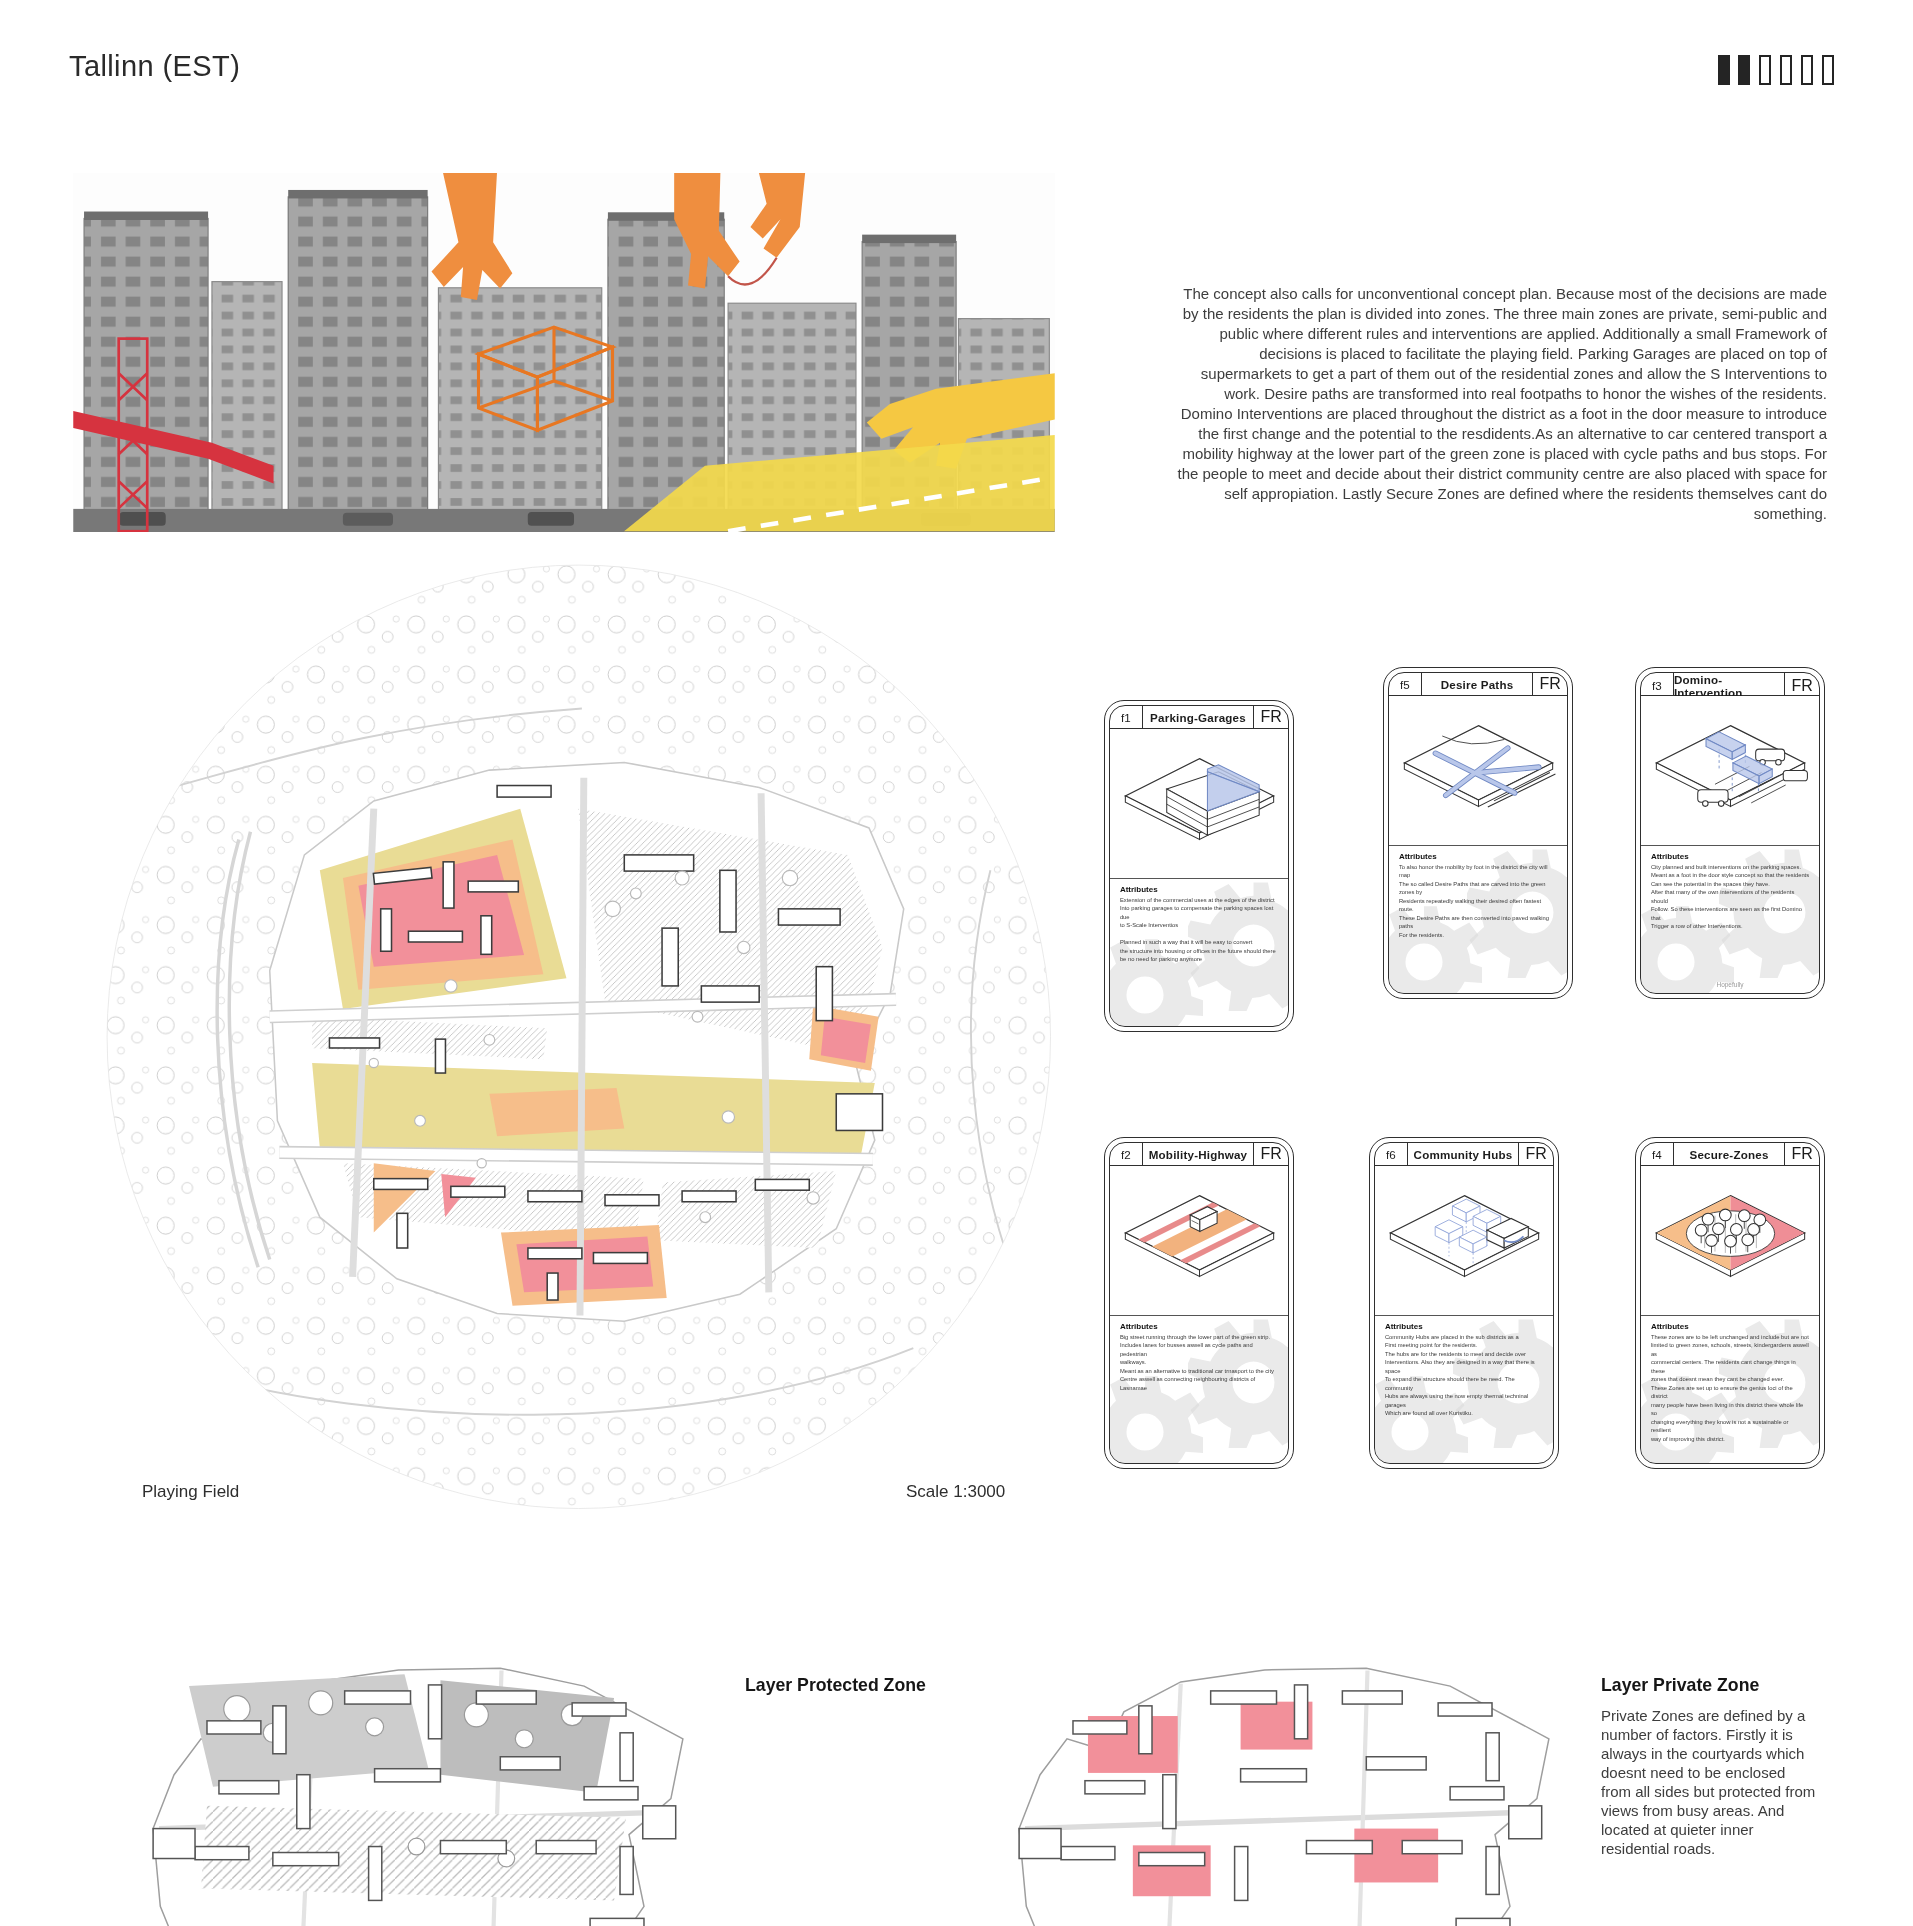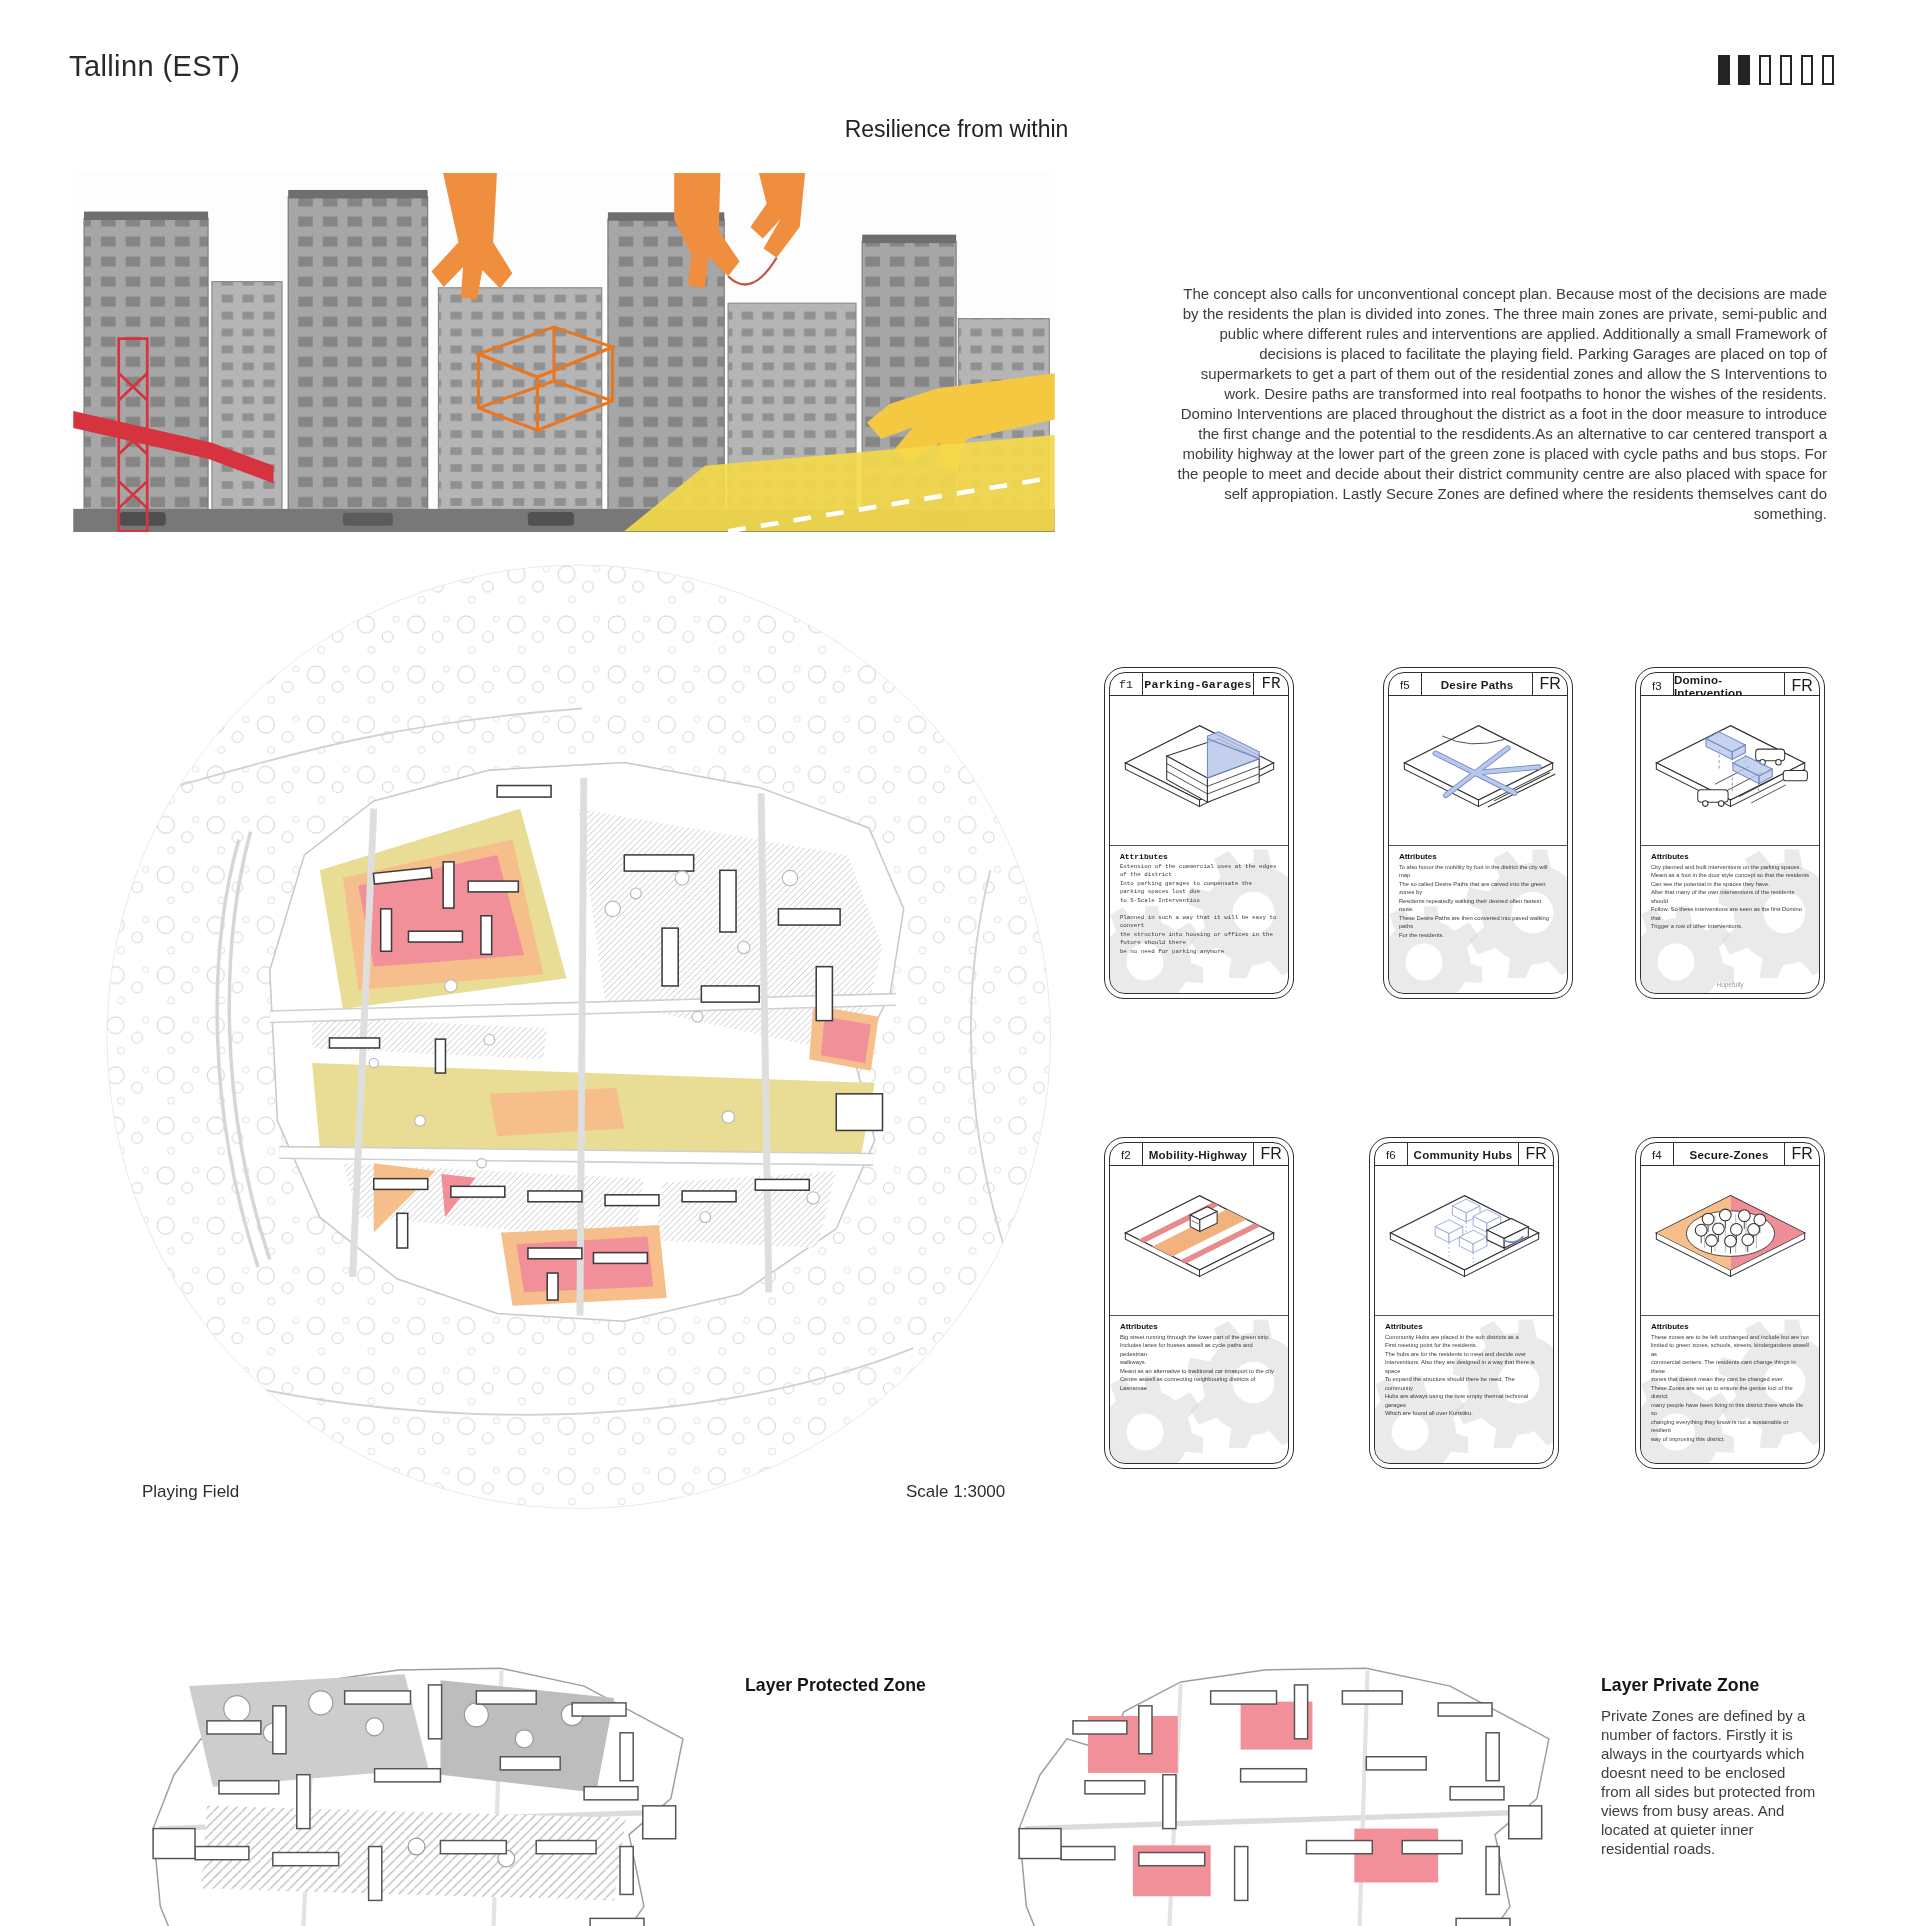--- a/index.html
+++ b/index.html
@@ -80,21 +80,20 @@
       <path d="M 112,520 L 878,498" stroke="#dcdcdc" stroke-width="9" fill="none"></path>
       <path d="M 330,58 L 302,660" stroke="#e3e3e3" stroke-width="7" fill="none"></path>
       <path d="M 642,36 L 622,682" stroke="#e3e3e3" stroke-width="7" fill="none"></path>
     </symbol>
   </defs>
 </svg>
 
 <div id="poster">
 
   <div class="abs location">Tallinn (EST)</div>
-  <div class="abs subtitle">Resilience from within</div>
   <div class="abs progress" id="progress">
       <div class="sq filled"></div>
       <div class="sq filled"></div>
       <div class="sq"></div>
       <div class="sq"></div>
       <div class="sq"></div>
       <div class="sq"></div>
     </div>
 
   <svg class="abs" style="left:73px;top:173px" width="982" height="359" viewBox="0 0 2548 932">
@@ -243,21 +242,21 @@
         <circle cx="1840" cy="1650" r="16"></circle>
           <circle cx="700" cy="1300" r="12"></circle>
       </g>
     </g>
     <circle cx="1232" cy="1232" r="1224" fill="none" stroke="#e4e4e4" stroke-width="2"></circle>
   </svg>
   <div class="abs pf-label">Playing Field</div>
   <div class="abs pf-scale">Scale 1:3000</div>
 
   <div id="cards-host">
-      <div class="card" style="left: 1104px; top: 667px; font-family: Liberation Mono, monospace;">
+      <div class="card" style="left: 1104px; top: 700px;">
         <div class="card-inner">
           <div class="card-head">
             <div class="card-code">f1</div>
             <div class="card-title">Parking-Garages</div>
             <div class="card-side">FR</div>
           </div>
           <div class="card-illus">
     <svg width="169" height="149" viewBox="0 0 490 340" style="margin: 0px auto;">
       <use href="#plate" x="0" y="10" width="490" height="330"></use>
       <g stroke="#333" stroke-width="3" fill="#fff">

